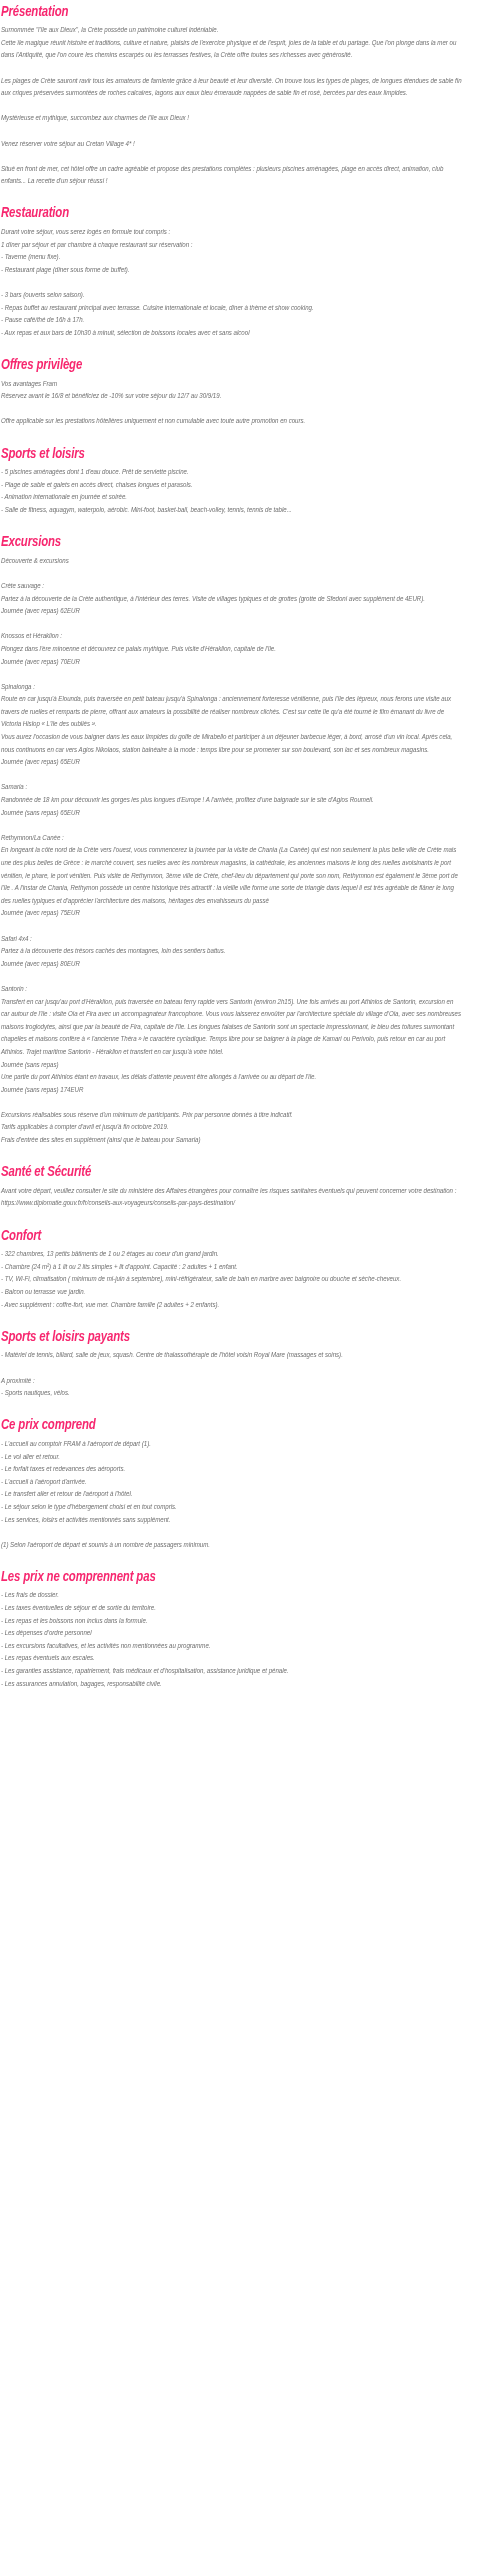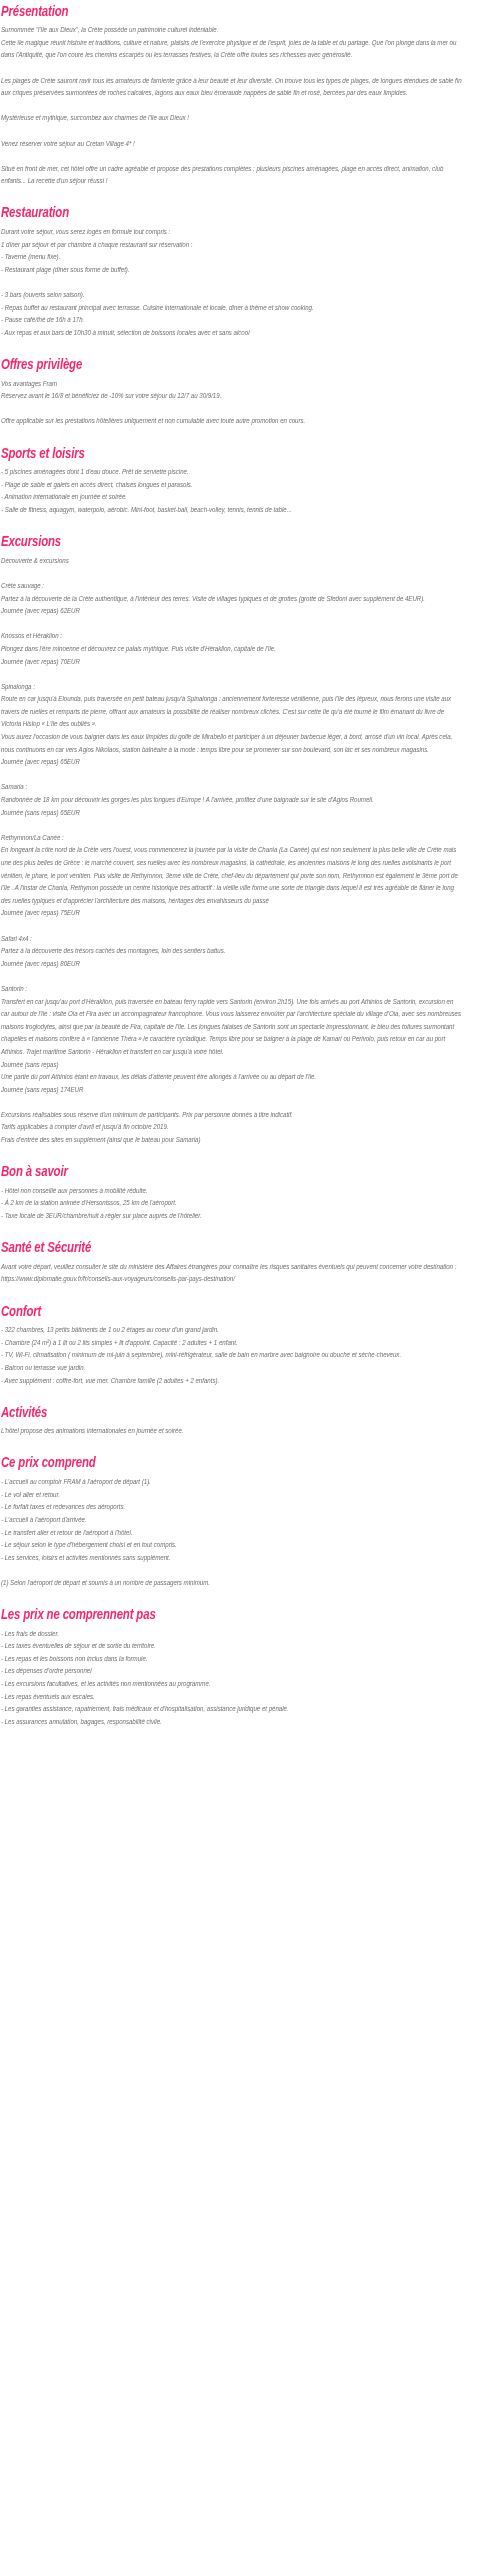--- a/index.html
+++ b/index.html
@@ -129,40 +129,37 @@
         <p class="line">Transfert en car jusqu'au port d'Héraklion, puis traversée en bateau ferry rapide vers Santorin (environ 2h15). Une fois arrivés au port Athinios de Santorin, excursion en car autour de l'île : visite Oia et Fira avec un accompagnateur francophone. Vous vous laisserez envoûter par l'architecture spéciale du village d'Oia, avec ses nombreuses maisons troglodytes, ainsi que par la beauté de Fira, capitale de l'île. Les longues falaises de Santorin sont un spectacle impressionnant, le bleu des toitures surmontant chapelles et maisons confère à « l'ancienne Théra » le caractère cycladique. Temps libre pour se baigner à la plage de Kamari ou Perivolo, puis retour en car au port Athinios. Trajet maritime Santorin - Héraklion et transfert en car jusqu'à votre hôtel.</p>
         <p class="line">Journée (sans repas)</p>
         <p class="line">Une partie du port Athinios étant en travaux, les délais d'attente peuvent être allongés à l'arrivée ou au départ de l'île.</p>
         <p class="line">Journée (sans repas) 174EUR</p>
         <div class="gap"></div>
         <p class="line">Excursions réalisables sous réserve d'un minimum de participants. Prix par personne donnés à titre indicatif.</p>
         <p class="line">Tarifs applicables à compter d'avril et jusqu'à fin octobre 2019.</p>
         <p class="line">Frais d'entrée des sites en supplément (ainsi que le bateau pour Samaria)</p>
       </div>
       <div class="block">
-        <h2 class="section-title">Bon à savoir</h2>
-        <p class="line">- Hôtel non conseillé aux personnes à mobilité réduite.</p>
-        <p class="line">- À 2 km de la station animée d'Hersonissos, 25 km de l'aéroport.</p>
-        <p class="line">- Taxe locale de 3EUR/chambre/nuit à régler sur place auprès de l'hôtelier.</p>
-      </div>
-      <div class="block">
         <h2 class="section-title">Santé et Sécurité</h2>
         <p class="line">Avant votre départ, veuillez consulter le site du ministère des Affaires étrangères pour connaître les risques sanitaires éventuels qui peuvent concerner votre destination : https://www.diplomatie.gouv.fr/fr/conseils-aux-voyageurs/conseils-par-pays-destination/</p>
       </div>
       <div class="block">
         <h2 class="section-title">Confort</h2>
         <p class="line">- 322 chambres, 13 petits bâtiments de 1 ou 2 étages au coeur d'un grand jardin.</p>
         <p class="line">- Chambre (24 m²) à 1 lit ou 2 lits simples + lit d'appoint. Capacité : 2 adultes + 1 enfant.</p>
         <p class="line">- TV, Wi-Fi, climatisation ( minimum de mi-juin à septembre), mini-réfrigérateur, salle de bain en marbre avec baignoire ou douche et sèche-cheveux.</p>
         <p class="line">- Balcon ou terrasse vue jardin.</p>
         <p class="line">- Avec supplément : coffre-fort, vue mer. Chambre famille (2 adultes + 2 enfants).</p>
       </div>
       <div class="block">
-        <h2 class="section-title">Activités</h2>
-        <p class="line">L'hôtel propose des animations internationales en journée et soirée.</p>
+        <h2 class="section-title">Sports et loisirs payants</h2>
+        <p class="line">- Matériel de tennis, billard, salle de jeux, squash. Centre de thalassothérapie de l'hôtel voisin Royal Mare (massages et soins).</p>
+        <div class="gap"></div>
+        <p class="line">A proximité :</p>
+        <p class="line">- Sports nautiques, vélos.</p>
       </div>
       <div class="block">
         <h2 class="section-title">Ce prix comprend</h2>
         <p class="line">- L'accueil au comptoir FRAM à l'aéroport de départ (1).</p>
         <p class="line">- Le vol aller et retour.</p>
         <p class="line">- Le forfait taxes et redevances des aéroports.</p>
         <p class="line">- L'accueil à l'aéroport d'arrivée.</p>
         <p class="line">- Le transfert aller et retour de l'aéroport à l'hôtel.</p>
         <p class="line">- Le séjour selon le type d'hébergement choisi et en tout compris.</p>
         <p class="line">- Les services, loisirs et activités mentionnés sans supplément.</p>

